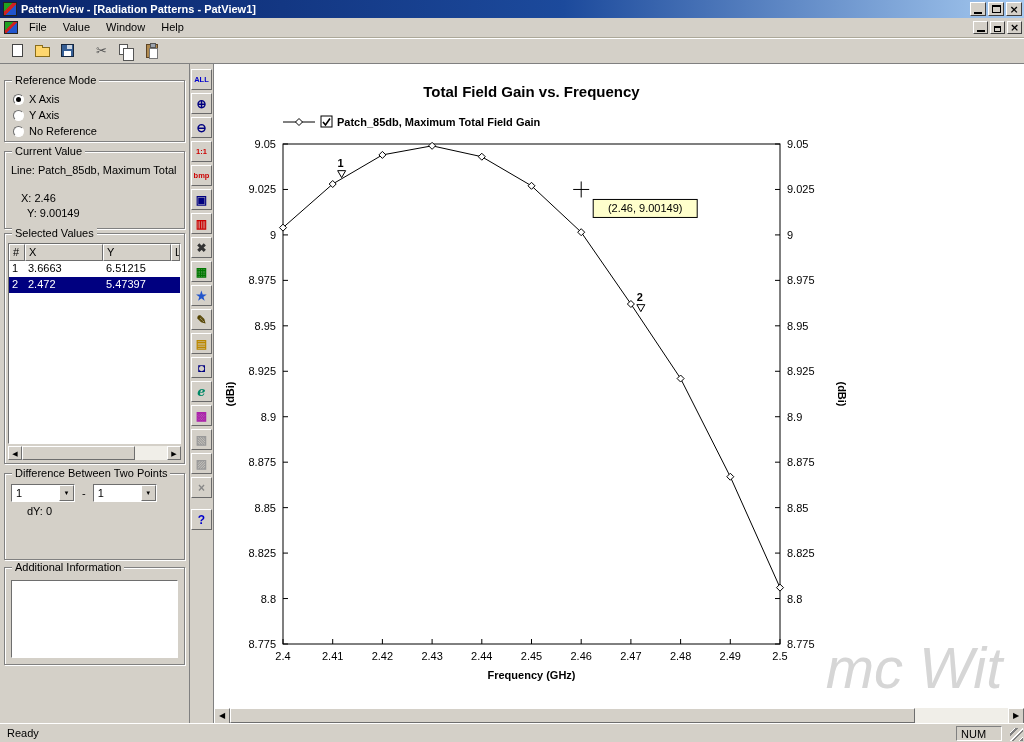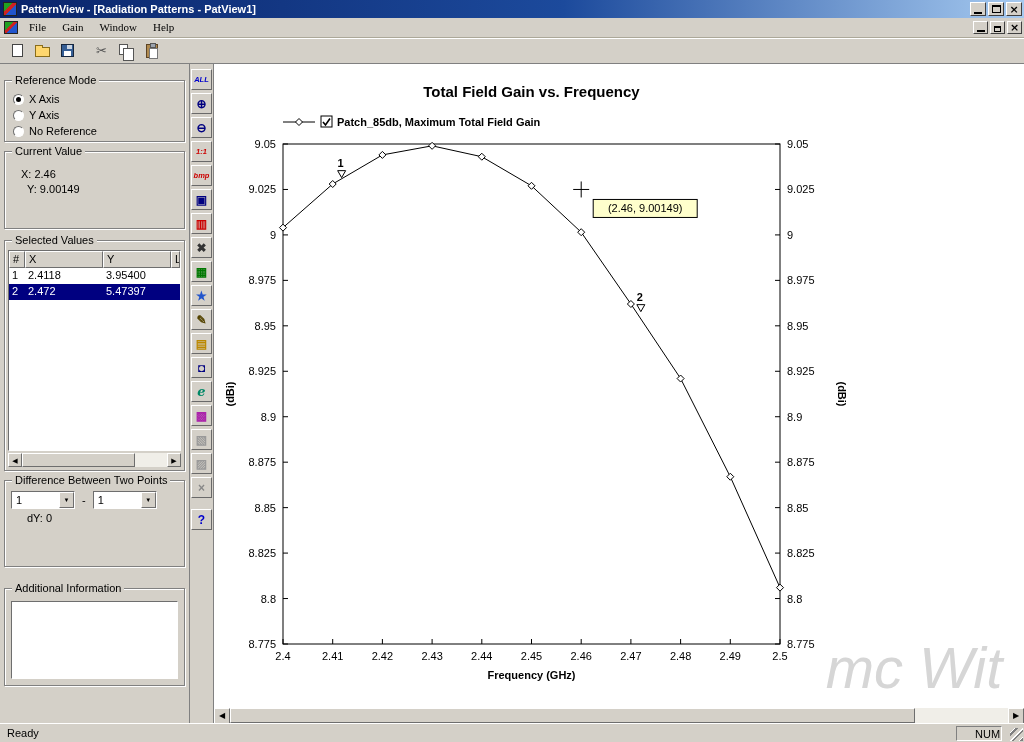--- a/index.html
+++ b/index.html
@@ -28,21 +28,21 @@
                  background:var(--face);margin-top:3px;}
   .glyph-restore::before{content:"";position:absolute;left:2px;top:-5px;width:6px;height:5px;
                  border:1px solid #000;border-top-width:2px;z-index:-1;}
 
   
   .menubar{height:20px;display:flex;align-items:center;background:var(--face);
            padding:0 2px;flex:0 0 auto;border-bottom:1px solid #aca899;}
   .mdi-icon{width:14px;height:13px;margin:0 3px 0 2px;border:1px solid #222;background:
             linear-gradient(135deg,#21a121 0 35%,#cc2222 35% 55%,#2255cc 55% 100%);}
   .menu-items{display:flex;flex:1;align-items:center;}
-  .menu-item{padding:2px 8px 3px 8px;font-family:Liberation Serif, serif;}
+  .menu-item{padding:2px 8px 3px 8px;}
   .mdi-btns{display:flex;align-items:center;}
   .mdi-btns .win-btn{width:15px;height:13px;}
 
   
   .toolbar{height:26px;display:flex;align-items:center;padding:1px 5px;flex:0 0 auto;
            border-bottom:1px solid #808080;box-shadow:0 1px 0 #fff inset;}
   .tb-btn{width:25px;height:23px;background:var(--face);border:1px solid var(--face);
           display:flex;align-items:center;justify-content:center;padding:0;margin:0;}
   .tb-sep{width:9px;height:22px;}
   .icon-page{width:11px;height:13px;background:#fff;border:1px solid #444;}
@@ -68,21 +68,21 @@
   .group-title{position:absolute;top:-7px;left:7px;background:var(--face);padding:0 3px;white-space:nowrap;}
   .g-refmode{height:62px;margin-top:16px;padding-top:10px;}
   .radio-row{display:flex;align-items:center;gap:5px;padding-left:8px;height:16px;}
   .radio{width:11px;height:11px;border-radius:50%;background:#fff;border:1px solid;
          border-color:#6e6e6e #fff #fff #6e6e6e;position:relative;flex:0 0 auto;}
   .radio.checked::after{content:"";position:absolute;left:2px;top:2px;width:5px;height:5px;border-radius:50%;background:#000;}
   .g-current{height:78px;margin-top:9px;}
   .cv-line{padding:12px 0 0 6px;white-space:nowrap;overflow:hidden;}
   .cv-x{padding:16px 0 0 16px;}
   .cv-y{padding:3px 0 0 22px;}
-  .g-selected{height:231px;margin-top:11px;display:flex;flex-direction:column;padding:9px 3px 3px 3px;}
+  .g-selected{height:231px;margin-top:4px;display:flex;flex-direction:column;padding:9px 3px 3px 3px;}
   .sv-table{flex:1;background:#fff;border:1px solid;border-color:#6e6e6e #fff #fff #6e6e6e;
             display:flex;flex-direction:column;overflow:hidden;}
   .sv-header{display:flex;height:17px;flex:0 0 auto;}
   .sv-hcell{background:var(--face);border:1px solid;border-color:#fff #6e6e6e #6e6e6e #fff;
             padding:1px 0 0 3px;overflow:hidden;white-space:nowrap;}
   .sv-body{flex:1;background:#fff;}
   .sv-row{display:flex;height:16px;}
   .sv-row.selected{background:#000080;color:#fff;}
   .sv-cell{padding:1px 0 0 3px;overflow:hidden;white-space:nowrap;}
   .c0{width:16px;flex:0 0 auto;}
@@ -99,48 +99,48 @@
   .g-diff{height:87px;margin-top:9px;padding-top:10px;}
   .diff-row{display:flex;align-items:center;gap:7px;padding-left:6px;}
   .combo{width:64px;height:18px;background:#fff;border:1px solid;
          border-color:#6e6e6e #fff #fff #6e6e6e;display:flex;align-items:center;}
   .combo-val{flex:1;padding-left:4px;}
   .combo-btn{width:15px;height:16px;background:var(--face);border:1px solid;
              border-color:#fff #6e6e6e #6e6e6e #fff;font-size:6px;
              display:flex;align-items:center;justify-content:center;}
   .diff-dx{padding:12px 0 0 22px;}
   .diff-dy{padding:3px 0 0 22px;}
-  .g-addinfo{height:98px;margin-top:21px;padding:12px 6px 6px 6px;}
+  .g-addinfo{height:98px;margin-top:7px;padding:12px 6px 6px 6px;}
   .addinfo-box{height:100%;background:#fff;border:1px solid;border-color:#6e6e6e #fff #fff #6e6e6e;}
 
   
   .vtoolbar{width:24px;flex:0 0 auto;display:flex;flex-direction:column;align-items:center;
             padding-top:5px;background:var(--face);border-right:1px solid #808080;}
   .vt-btn{width:21px;height:21px;margin-bottom:3px;background:var(--face);border:1px solid;
           border-color:#fff #696969 #696969 #fff;display:flex;align-items:center;
           justify-content:center;padding:0;flex:0 0 auto;}
   .vt-btn .g{font-size:12px;line-height:1;font-weight:bold;}
-  .vt-btn .txt{font-size:7.5px;line-height:1;font-weight:bold;font-style:italic;}
+  .vt-btn .txt{font-size:7.5px;line-height:1;font-weight:bold;}
   .vt-btn .e{font-size:13px;line-height:1;font-weight:bold;font-style:italic;font-family:"DejaVu Serif",serif;}
   .vt-btn.gap{margin-top:8px;}
 
   
   .chart-region{flex:1;background:#fff;position:relative;overflow:hidden;}
   svg.chart{position:absolute;left:0;top:0;}
   svg.chart text{font-family:"Liberation Sans",sans-serif;}
   .hscroll{position:absolute;left:0;right:0;bottom:0;height:16px;display:flex;
            background:#f0eee8;border-top:1px solid #fff;}
   .hscroll .hs-btn{width:16px;height:16px;font-size:8px;}
   .hscroll .hs-thumb{width:88%;}
 
   
   .statusbar{height:19px;flex:0 0 auto;position:relative;display:flex;align-items:center;
              padding-left:7px;background:var(--face);border-top:1px solid #fff;}
   .sb-num{position:absolute;right:22px;top:2px;width:46px;height:15px;border:1px solid;
-          border-color:#808080 #fff #fff #808080;display:flex;align-items:center;padding-left:18px;}
+          border-color:#808080 #fff #fff #808080;display:flex;align-items:center;padding-left:4px;}
   .sb-grip{position:absolute;right:1px;bottom:1px;width:13px;height:13px;
            background:repeating-linear-gradient(135deg,transparent 0 3px,#fff 3px 4px,#808080 4px 6px);}
 </style>
 </head>
 <body>
 
 <div class="window">
 
   <div class="titlebar">
     <div class="app-icon"></div>
@@ -153,21 +153,21 @@
       </div>
     <div class="win-btn">
         <span class="glyph-close">×</span>
       </div>
   </div>
 
   <div class="menubar">
     <div class="mdi-icon"></div>
     <div class="menu-items">
         <div class="menu-item">File</div>
-        <div class="menu-item">Gain</div>
+        <div class="menu-item">Value</div>
         <div class="menu-item">Window</div>
         <div class="menu-item">Help</div>
       </div>
     <div class="mdi-btns">
       <div class="win-btn">
           <span class="glyph-min"></span>
         </div>
       <div class="win-btn">
           <span class="glyph-restore"></span>
         </div>
@@ -215,38 +215,39 @@
             </div>
             <div class="radio-row">
               <span class="radio"></span>
               <span>No Reference</span>
             </div>
           </div>
       </div>
 
       <div class="group g-current">
         <div class="group-title">Current Value</div>
+        <div class="cv-line">Line: Patch_85db, Maximum Total</div>
         <div class="cv-x">X: 2.46</div>
         <div class="cv-y">Y: 9.00149</div>
       </div>
 
       <div class="group g-selected">
         <div class="group-title">Selected Values</div>
         <div class="sv-table">
           <div class="sv-header">
               <div class="sv-hcell c0">#</div>
               <div class="sv-hcell c1">X</div>
               <div class="sv-hcell c2">Y</div>
               <div class="sv-hcell c3">La</div>
             </div>
           <div class="sv-body">
               <div class="sv-row">
                 <div class="sv-cell c0">1</div>
-                <div class="sv-cell c1">2.4118</div>
-                <div class="sv-cell c2">3.95400</div>
+                <div class="sv-cell c1">3.6663</div>
+                <div class="sv-cell c2">6.51215</div>
                 <div class="sv-cell c3"></div>
               </div>
               <div class="sv-row selected">
                 <div class="sv-cell c0">2</div>
                 <div class="sv-cell c1">2.472</div>
                 <div class="sv-cell c2">5.47397</div>
                 <div class="sv-cell c3"></div>
               </div>
             </div>
         </div>

